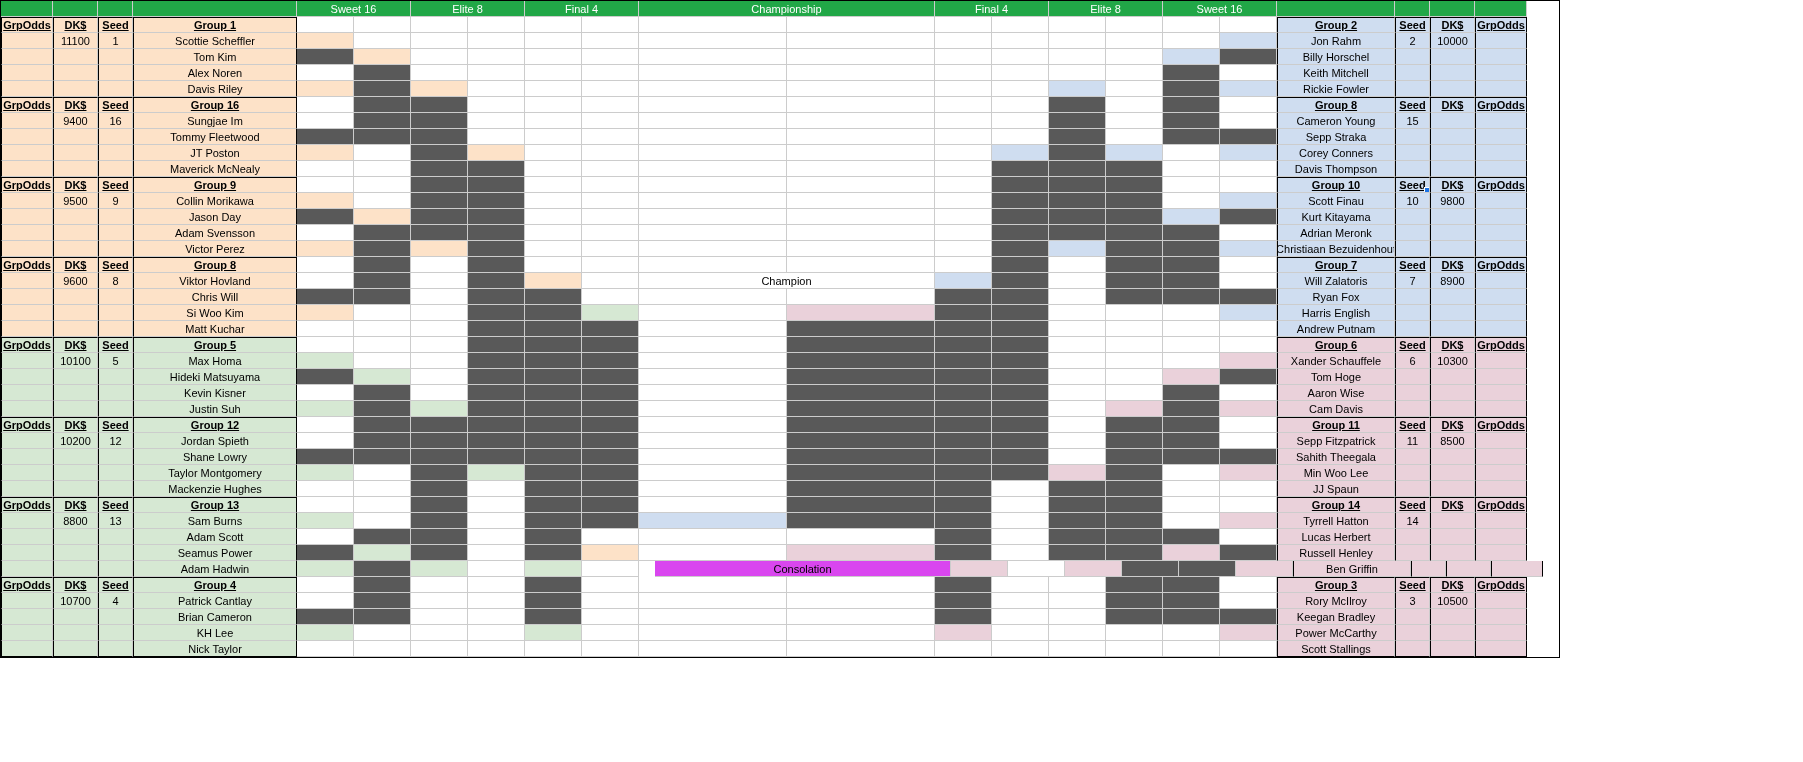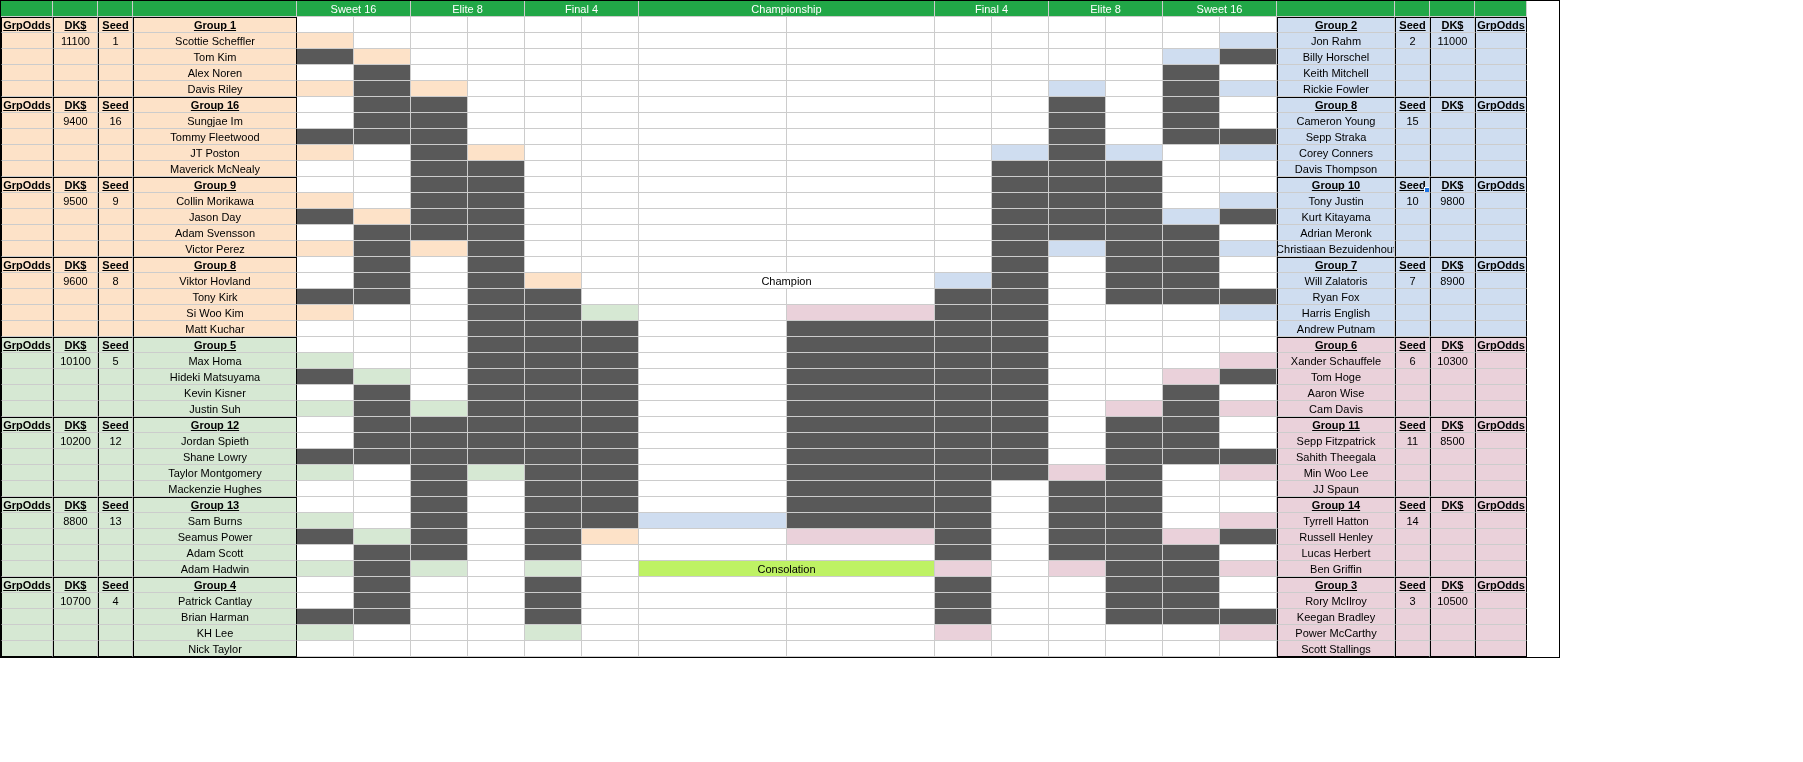--- a/index.html
+++ b/index.html
@@ -24,21 +24,21 @@
     white-space: nowrap;
     padding: 0 2px;
   }
   .hdr-green { background: #21a747; color: #fff; text-align: center; justify-content: center; }
   .hdr-label { font-weight: bold; text-decoration: underline; }
   .peach { background: #fde2c8; }
   .green { background: #d6e8d3; }
   .blue  { background: #cfddf0; }
   .pink  { background: #ead1da; }
   .grey  { background: #595959; }
-  .ltgrey{ background: #bef264; }
+  .ltgrey{ background: #d946ef; margin-left: 16px; }
   .white { background: #fff; }
   .bt { border-top: 1px solid #000; }
   .bl { border-left: 1px solid #000; }
   .br { border-right: 1px solid #000; }
   .bb { border-bottom: 1px solid #000; }
 
   
   .c-go   { width: 52px; }
   .c-dk   { width: 45px; }
   .c-sd   { width: 35px; }
@@ -129,21 +129,21 @@
         <div class="cell white" style="width: 148px;"></div>
         <div class="cell white" style="width: 148px;"></div>
         <div class="cell white" style="width: 57px;"></div>
         <div class="cell white" style="width: 57px;"></div>
         <div class="cell white" style="width: 57px;"></div>
         <div class="cell white" style="width: 57px;"></div>
         <div class="cell white" style="width: 57px;"></div>
         <div class="cell blue" style="width: 57px;"></div>
         <div class="cell c-grpr blue bl">Jon Rahm</div>
         <div class="cell c-sdr blue bl">2</div>
-        <div class="cell c-dkr blue bl">11000</div>
+        <div class="cell c-dkr blue bl">10000</div>
         <div class="cell c-gor blue bl br"></div>
       </div>
       <div class="row">
         <div class="cell c-go peach bl"></div>
         <div class="cell c-dk peach bl"></div>
         <div class="cell c-sd peach bl"></div>
         <div class="cell c-grp peach bl br">Tom Kim</div>
         <div class="cell grey" style="width: 57px;"></div>
         <div class="cell peach" style="width: 57px;"></div>
         <div class="cell white" style="width: 57px;"></div>
@@ -367,21 +367,21 @@
         <div class="cell white" style="width: 57px;"></div>
         <div class="cell white" style="width: 57px;"></div>
         <div class="cell white" style="width: 148px;"></div>
         <div class="cell white" style="width: 148px;"></div>
         <div class="cell white" style="width: 57px;"></div>
         <div class="cell grey" style="width: 57px;"></div>
         <div class="cell grey" style="width: 57px;"></div>
         <div class="cell grey" style="width: 57px;"></div>
         <div class="cell white" style="width: 57px;"></div>
         <div class="cell blue" style="width: 57px;"></div>
-        <div class="cell c-grpr blue bl">Tony Justin</div>
+        <div class="cell c-grpr blue bl">Scott Finau</div>
         <div class="cell c-sdr blue bl">10</div>
         <div class="cell c-dkr blue bl">9800</div>
         <div class="cell c-gor blue bl br"></div>
       </div>
       <div class="row">
         <div class="cell c-go peach bl"></div>
         <div class="cell c-dk peach bl"></div>
         <div class="cell c-sd peach bl"></div>
         <div class="cell c-grp peach bl br">Jason Day</div>
         <div class="cell grey" style="width: 57px;"></div>
@@ -495,21 +495,21 @@
         <div class="cell white" style="width: 57px;"></div>
         <div class="cell c-grpr blue bl">Will Zalatoris</div>
         <div class="cell c-sdr blue bl">7</div>
         <div class="cell c-dkr blue bl">8900</div>
         <div class="cell c-gor blue bl br"></div>
       </div>
       <div class="row">
         <div class="cell c-go peach bl"></div>
         <div class="cell c-dk peach bl"></div>
         <div class="cell c-sd peach bl"></div>
-        <div class="cell c-grp peach bl br">Tony Kirk</div>
+        <div class="cell c-grp peach bl br">Chris Will</div>
         <div class="cell grey" style="width: 57px;"></div>
         <div class="cell grey" style="width: 57px;"></div>
         <div class="cell white" style="width: 57px;"></div>
         <div class="cell grey" style="width: 57px;"></div>
         <div class="cell grey" style="width: 57px;"></div>
         <div class="cell white" style="width: 57px;"></div>
         <div class="cell white" style="width: 148px;"></div>
         <div class="cell white" style="width: 148px;"></div>
         <div class="cell grey" style="width: 57px;"></div>
         <div class="cell grey" style="width: 57px;"></div>
@@ -855,60 +855,60 @@
         <div class="cell pink" style="width: 57px;"></div>
         <div class="cell c-grpr pink bl">Tyrrell Hatton</div>
         <div class="cell c-sdr pink bl">14</div>
         <div class="cell c-dkr pink bl"></div>
         <div class="cell c-gor pink bl br"></div>
       </div>
       <div class="row">
         <div class="cell c-go green bl"></div>
         <div class="cell c-dk green bl"></div>
         <div class="cell c-sd green bl"></div>
-        <div class="cell c-grp green bl br">Seamus Power</div>
-        <div class="cell grey" style="width: 57px;"></div>
-        <div class="cell green" style="width: 57px;"></div>
-        <div class="cell grey" style="width: 57px;"></div>
-        <div class="cell white" style="width: 57px;"></div>
-        <div class="cell grey" style="width: 57px;"></div>
-        <div class="cell peach" style="width: 57px;"></div>
-        <div class="cell white" style="width: 148px;"></div>
-        <div class="cell pink" style="width: 148px;"></div>
-        <div class="cell grey" style="width: 57px;"></div>
-        <div class="cell white" style="width: 57px;"></div>
-        <div class="cell grey" style="width: 57px;"></div>
-        <div class="cell grey" style="width: 57px;"></div>
-        <div class="cell pink" style="width: 57px;"></div>
-        <div class="cell grey" style="width: 57px;"></div>
-        <div class="cell c-grpr pink bl">Russell Henley</div>
+        <div class="cell c-grp green bl br">Adam Scott</div>
+        <div class="cell white" style="width: 57px;"></div>
+        <div class="cell grey" style="width: 57px;"></div>
+        <div class="cell grey" style="width: 57px;"></div>
+        <div class="cell white" style="width: 57px;"></div>
+        <div class="cell grey" style="width: 57px;"></div>
+        <div class="cell white" style="width: 57px;"></div>
+        <div class="cell white" style="width: 148px;"></div>
+        <div class="cell white" style="width: 148px;"></div>
+        <div class="cell grey" style="width: 57px;"></div>
+        <div class="cell white" style="width: 57px;"></div>
+        <div class="cell grey" style="width: 57px;"></div>
+        <div class="cell grey" style="width: 57px;"></div>
+        <div class="cell grey" style="width: 57px;"></div>
+        <div class="cell white" style="width: 57px;"></div>
+        <div class="cell c-grpr pink bl">Lucas Herbert</div>
         <div class="cell c-sdr pink bl"></div>
         <div class="cell c-dkr pink bl"></div>
         <div class="cell c-gor pink bl br"></div>
       </div>
       <div class="row">
         <div class="cell c-go green bl"></div>
         <div class="cell c-dk green bl"></div>
         <div class="cell c-sd green bl"></div>
-        <div class="cell c-grp green bl br">Adam Scott</div>
-        <div class="cell white" style="width: 57px;"></div>
-        <div class="cell grey" style="width: 57px;"></div>
-        <div class="cell grey" style="width: 57px;"></div>
-        <div class="cell white" style="width: 57px;"></div>
-        <div class="cell grey" style="width: 57px;"></div>
-        <div class="cell white" style="width: 57px;"></div>
-        <div class="cell white" style="width: 148px;"></div>
-        <div class="cell white" style="width: 148px;"></div>
-        <div class="cell grey" style="width: 57px;"></div>
-        <div class="cell white" style="width: 57px;"></div>
-        <div class="cell grey" style="width: 57px;"></div>
-        <div class="cell grey" style="width: 57px;"></div>
-        <div class="cell grey" style="width: 57px;"></div>
-        <div class="cell white" style="width: 57px;"></div>
-        <div class="cell c-grpr pink bl">Lucas Herbert</div>
+        <div class="cell c-grp green bl br">Seamus Power</div>
+        <div class="cell grey" style="width: 57px;"></div>
+        <div class="cell green" style="width: 57px;"></div>
+        <div class="cell grey" style="width: 57px;"></div>
+        <div class="cell white" style="width: 57px;"></div>
+        <div class="cell grey" style="width: 57px;"></div>
+        <div class="cell peach" style="width: 57px;"></div>
+        <div class="cell white" style="width: 148px;"></div>
+        <div class="cell pink" style="width: 148px;"></div>
+        <div class="cell grey" style="width: 57px;"></div>
+        <div class="cell white" style="width: 57px;"></div>
+        <div class="cell grey" style="width: 57px;"></div>
+        <div class="cell grey" style="width: 57px;"></div>
+        <div class="cell pink" style="width: 57px;"></div>
+        <div class="cell grey" style="width: 57px;"></div>
+        <div class="cell c-grpr pink bl">Russell Henley</div>
         <div class="cell c-sdr pink bl"></div>
         <div class="cell c-dkr pink bl"></div>
         <div class="cell c-gor pink bl br"></div>
       </div>
       <div class="row">
         <div class="cell c-go green bl"></div>
         <div class="cell c-dk green bl"></div>
         <div class="cell c-sd green bl"></div>
         <div class="cell c-grp green bl br">Adam Hadwin</div>
         <div class="cell green" style="width: 57px;"></div>
@@ -974,21 +974,21 @@
         <div class="cell white" style="width: 57px;"></div>
         <div class="cell c-grpr pink bl">Rory McIlroy</div>
         <div class="cell c-sdr pink bl">3</div>
         <div class="cell c-dkr pink bl">10500</div>
         <div class="cell c-gor pink bl br"></div>
       </div>
       <div class="row">
         <div class="cell c-go green bl"></div>
         <div class="cell c-dk green bl"></div>
         <div class="cell c-sd green bl"></div>
-        <div class="cell c-grp green bl br">Brian Harman</div>
+        <div class="cell c-grp green bl br">Brian Cameron</div>
         <div class="cell grey" style="width: 57px;"></div>
         <div class="cell grey" style="width: 57px;"></div>
         <div class="cell white" style="width: 57px;"></div>
         <div class="cell white" style="width: 57px;"></div>
         <div class="cell grey" style="width: 57px;"></div>
         <div class="cell white" style="width: 57px;"></div>
         <div class="cell white" style="width: 148px;"></div>
         <div class="cell white" style="width: 148px;"></div>
         <div class="cell grey" style="width: 57px;"></div>
         <div class="cell white" style="width: 57px;"></div>

